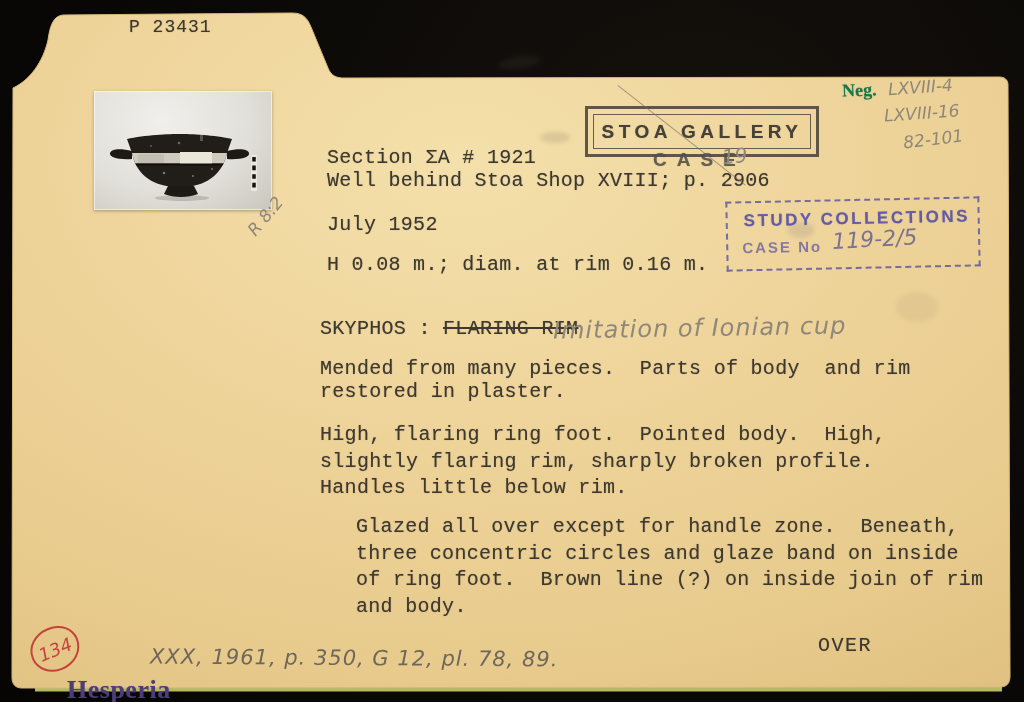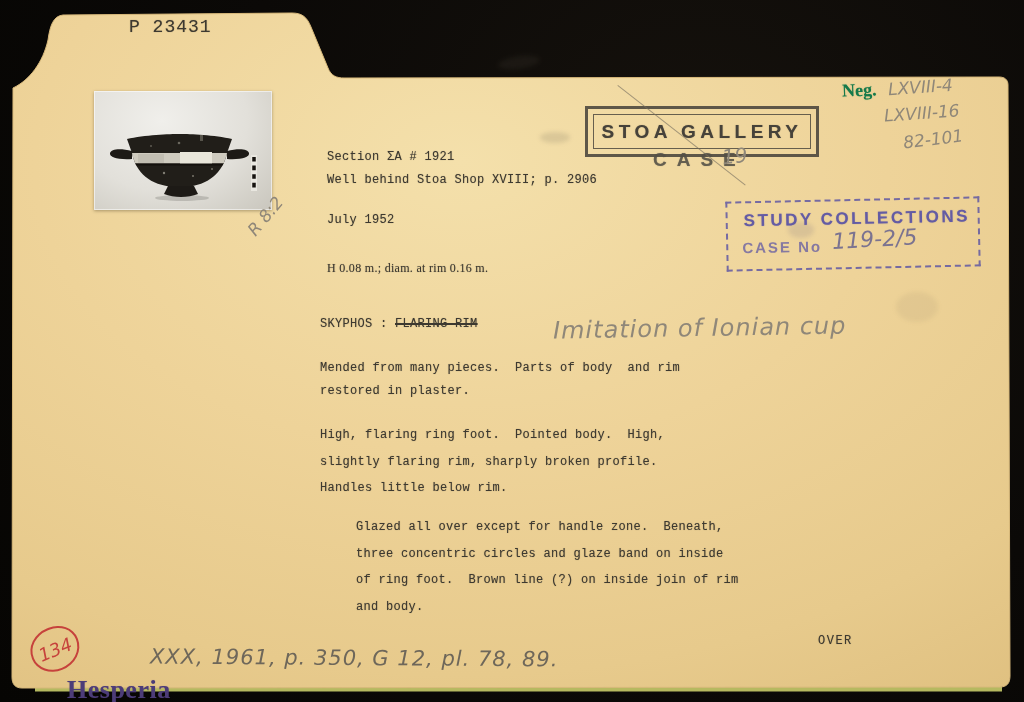--- a/index.html
+++ b/index.html
@@ -6,21 +6,21 @@
   .scene{
     position:relative;width:1024px;height:702px;overflow:hidden;
     background:radial-gradient(circle at 68% 28%, #16120d 0%, #0b0907 55%, #060503 100%);
     font-family:"Liberation Sans", sans-serif;
   }
   .card-svg{position:absolute;left:0;top:0;}
   .content{position:absolute;left:0;top:0;width:920px;height:702px;}
   .abs{position:absolute;}
   .typed{
     font-family:"Liberation Mono","DejaVu Sans Mono",monospace;
-    font-size:12px;color:#3d3930;letter-spacing:.3px;
+    font-size:20px;color:#3d3930;letter-spacing:.3px;
     text-shadow:0 0 1px rgba(61,57,48,.45);
     white-space:pre;
   }
   .lh23{line-height:23px;}
   .lh26{line-height:26.5px;}
   .pencil{
     font-family:"DejaVu Sans",sans-serif;font-style:italic;
     color:#8f8779;white-space:pre;
   }
   .pencil-dark{color:#6e675a;}
@@ -139,21 +139,21 @@
         <rect x="157" y="64" width="6" height="36" fill="#e9e7e0"></rect>
         <line x1="160" y1="66" x2="160" y2="99" stroke="#16130f" stroke-width="3.5" stroke-dasharray="4.6 4"></line>
       </svg>
     </div>
 
     <div class="abs pencil" style="left:243px;top:206px;font-size:17px;transform:rotate(-50deg);">R 8:2</div>
 
     <div class="abs typed lh23" style="left:327px;top:146px;">Section ΣΑ # 1921</div>
     <div class="abs typed lh23" style="left:327px;top:169px;">Well behind Stoa Shop XVIII; p. 2906</div>
     <div class="abs typed" style="left:327px;top:213px;">July 1952</div>
-    <div class="abs typed" style="left:327px;top:261px;font-family:Liberation Serif, serif;">H 0.08 m.; diam. at rim 0.16 m.</div>
+    <div class="abs typed" style="left:327px;top:253px;">H 0.08 m.; diam. at rim 0.16 m.</div>
 
     <div class="abs stoa-box" style="left:585px;top:106px;">
       <span>STOA GALLERY</span>
     </div>
     <div class="abs case-stamp" style="left:613px;top:149px;">CASE</div>
     <div class="abs pencil" style="left:722px;top:144px;font-size:20px;transform:rotate(-6deg);">19</div>
     <div class="abs diag-line" style="left:618px;top:85px;"></div>
 
     <div class="abs neg-label" style="left:842px;top:80px;">Neg.</div>
     <div class="abs pencil neg-line" style="left:888px;top:77px;transform:rotate(-4deg);">LXVIII-4</div>

